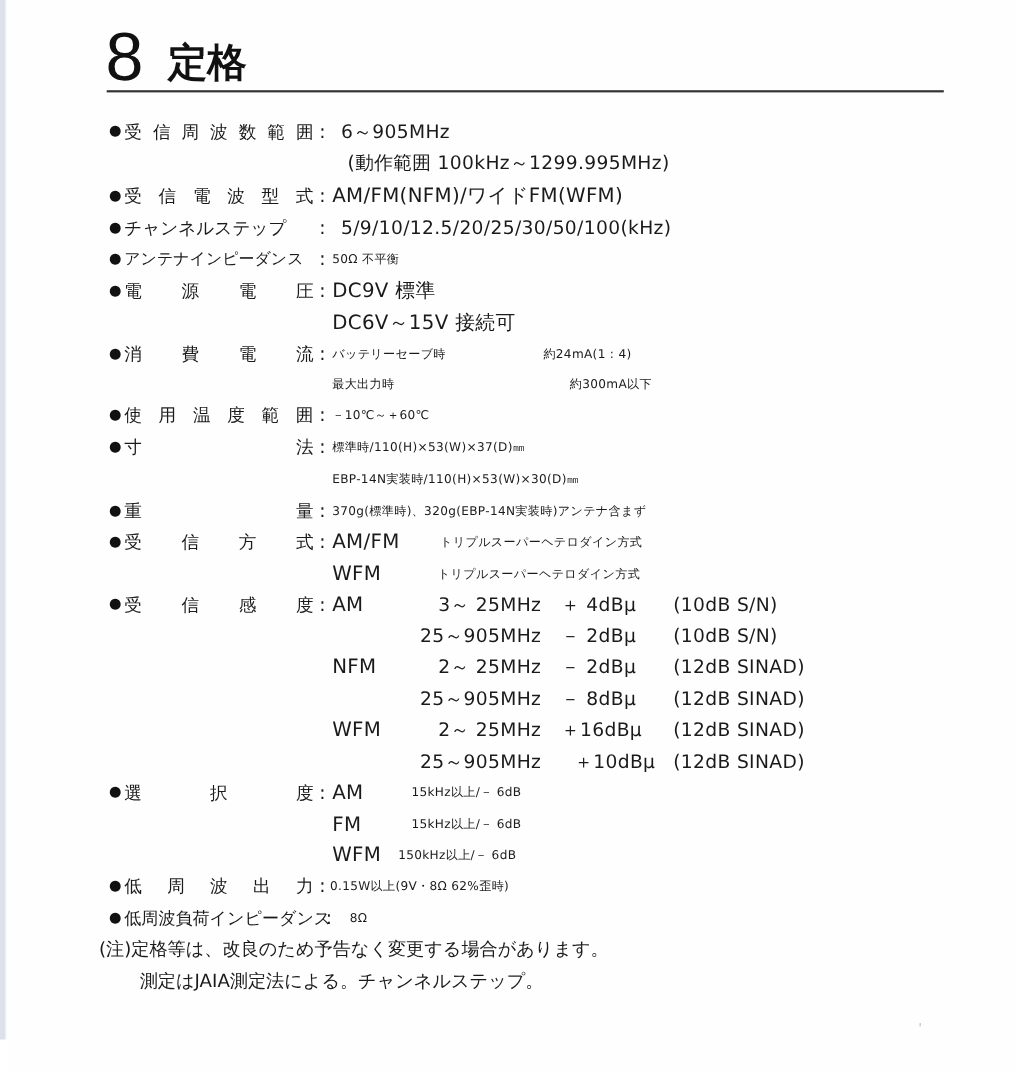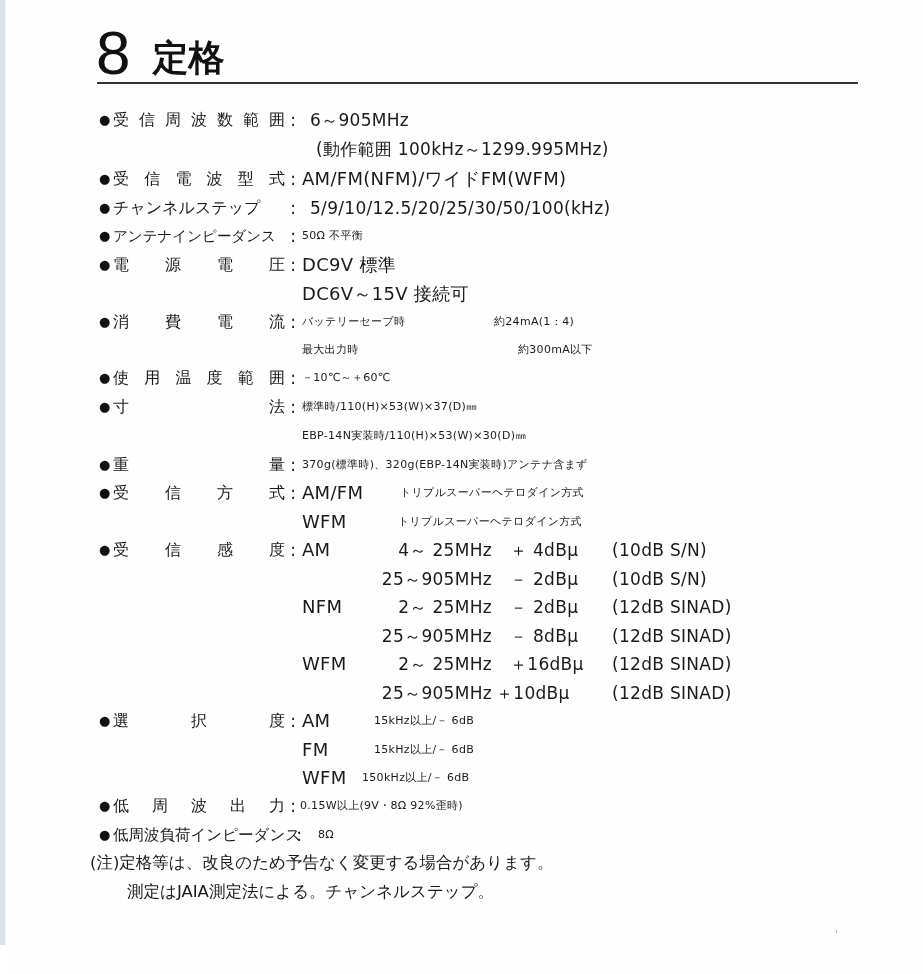--- a/index.html
+++ b/index.html
@@ -174,21 +174,21 @@
 <div class="row" style="top:537px">
   <span class="bullet">●</span>
   <span class="label">
     <span>受</span>
       <span>信</span>
       <span>感</span>
       <span>度</span>
   </span>
   <span class="colon">:</span>
   <span class="val" style="left:302px;font-size:18px">AM</span>
-  <span class="val" style="left:376px;width:116px;text-align:right">4～ 25MHz</span>
+  <span class="val" style="left:376px;width:116px;text-align:right">3～ 25MHz</span>
   <span class="val" style="left:510px">＋ 4dBμ</span>
   <span class="val" style="left:612px">(10dB S/N)</span>
 </div>
 <div class="row" style="top:566px">
   <span class="val" style="left:376px;width:116px;text-align:right">25～905MHz</span>
   <span class="val" style="left:510px">－ 2dBμ</span>
   <span class="val" style="left:612px">(10dB S/N)</span>
 </div>
 <div class="row" style="top:594px">
   <span class="val" style="left:302px;font-size:18px">NFM</span>
@@ -202,21 +202,21 @@
   <span class="val" style="left:612px">(12dB SINAD)</span>
 </div>
 <div class="row" style="top:651px">
   <span class="val" style="left:302px;font-size:18px">WFM</span>
   <span class="val" style="left:376px;width:116px;text-align:right">2～ 25MHz</span>
   <span class="val" style="left:510px">＋16dBμ</span>
   <span class="val" style="left:612px">(12dB SINAD)</span>
 </div>
 <div class="row" style="top:680px">
   <span class="val" style="left:376px;width:116px;text-align:right">25～905MHz</span>
-  <span class="val" style="left:496px">＋10dBμ</span>
+  <span class="val" style="left:522px">＋10dBμ</span>
   <span class="val" style="left:612px">(12dB SINAD)</span>
 </div>
 
 <div class="row" style="top:708px">
   <span class="bullet">●</span>
   <span class="label">
     <span>選</span>
       <span>択</span>
       <span>度</span>
   </span>
@@ -236,21 +236,21 @@
 <div class="row" style="top:793px">
   <span class="bullet">●</span>
   <span class="label">
     <span>低</span>
       <span>周</span>
       <span>波</span>
       <span>出</span>
       <span>力</span>
   </span>
   <span class="colon">:</span>
-  <span class="val small" style="left:300px">0.15W以上(9V・8Ω 92%歪時)</span>
+  <span class="val small" style="left:300px">0.15W以上(9V・8Ω 62%歪時)</span>
 </div>
 
 <div class="row" style="top:822px">
   <span class="bullet">●</span>
   <span class="label tight" style="width:180px;font-size:15.5px">低周波負荷インピーダンス</span>
   <span class="colon" style="left:292px">:</span>
   <span class="val small" style="left:318px">8Ω</span>
 </div>
 
 <div class="note" style="left:90px;top:850px">(注)定格等は、改良のため予告なく変更する場合があります。</div>

